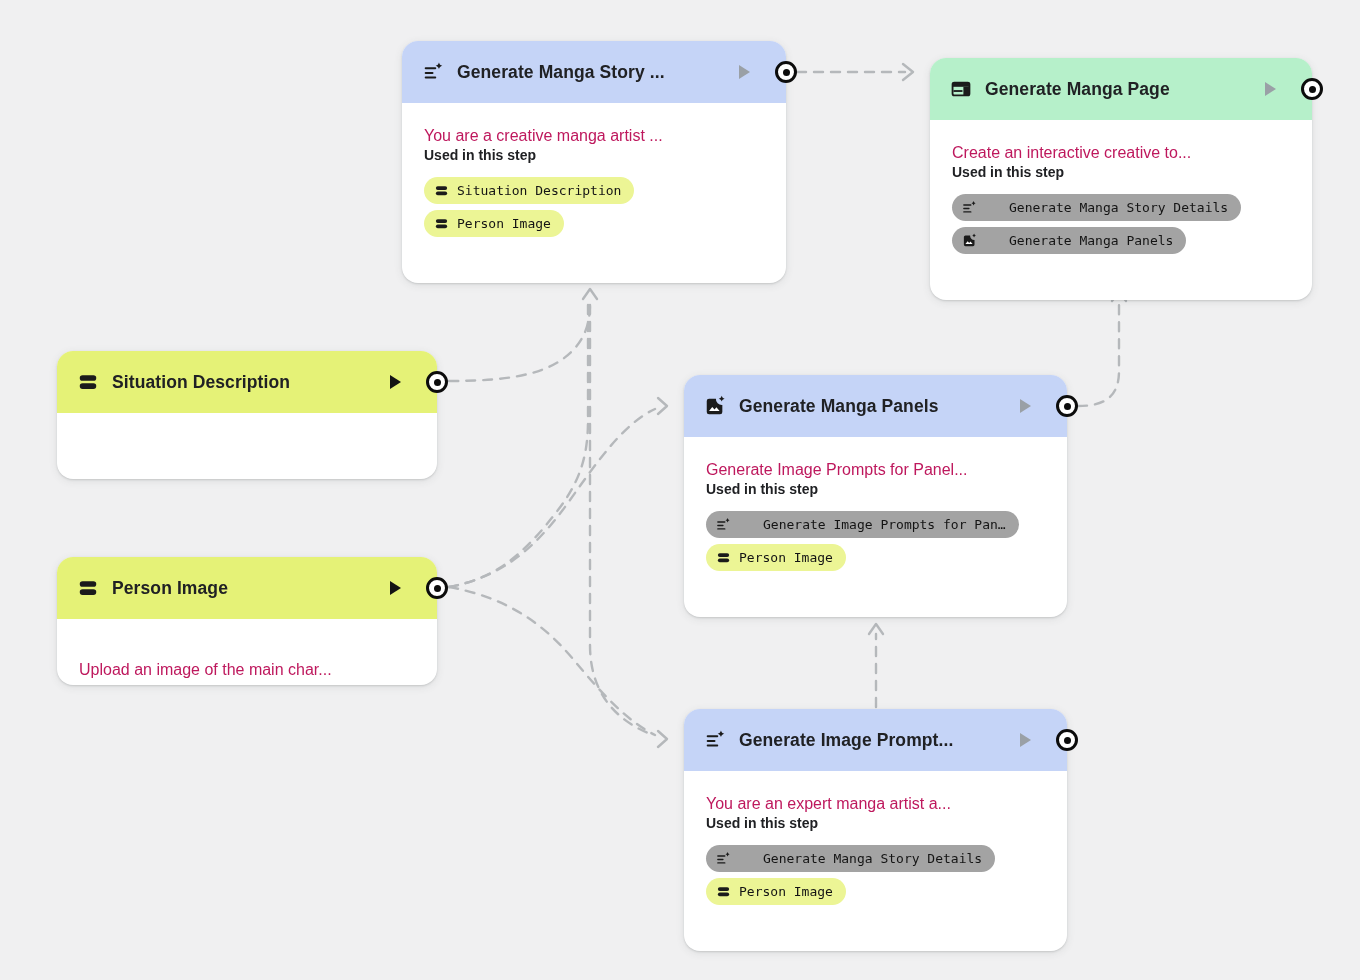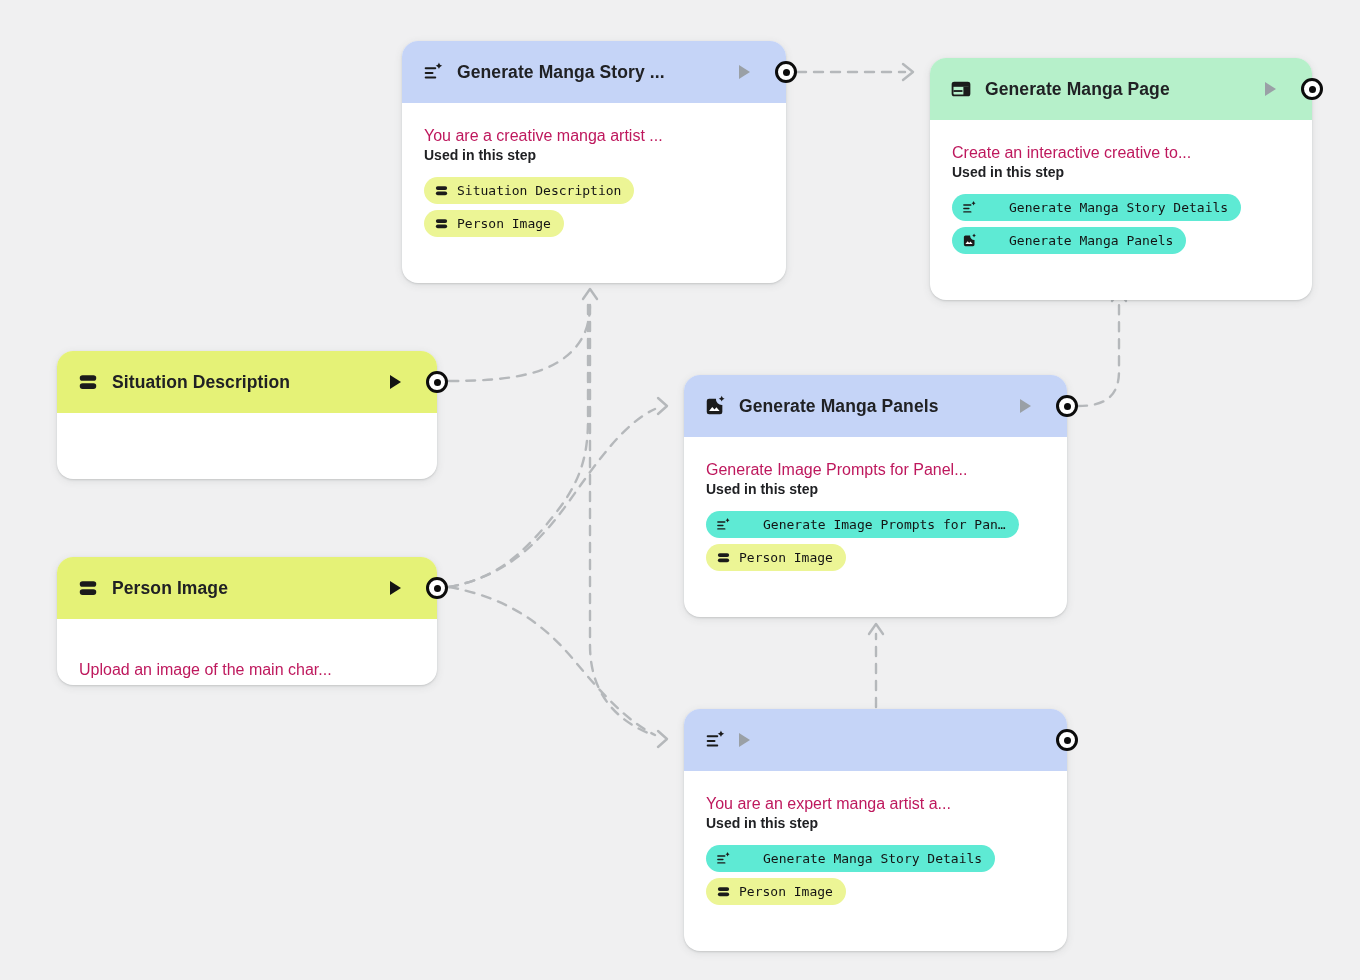--- a/index.html
+++ b/index.html
@@ -48,21 +48,21 @@
   .card-body{padding:16px 22px 18px;box-sizing:border-box;}
   .body-text{font-size:16px;color:#be185d;margin:7px 0 0;line-height:1.3;}
   .used-label{font-size:14px;font-weight:700;color:#202124;}
   .chips{display:flex;flex-direction:column;align-items:flex-start;gap:6px;margin-top:14px;}
   .chip{
     display:inline-flex;align-items:center;gap:8px;height:27px;
     padding:0 13px 0 10px;border-radius:14px;cursor:pointer;
     font-family:"DejaVu Sans Mono", monospace;font-size:13px;color:#141414;white-space:nowrap;
   }
   .chip-yellow{background:#ecf595;}
-  .chip-blue{background:#5eead4;gap:32px;}
+  .chip-blue{background:#a3a3a3;gap:32px;}
   .cicon{width:15px;height:15px;flex:0 0 auto;display:flex;align-items:center;justify-content:center;}
 
   .input-body{padding:20px 22px;box-sizing:border-box;}
 </style>
 </head>
 <body>
 
 <svg id="edges" width="1360" height="980" viewBox="0 0 1360 980">
 
   <path class="dash" d="M797 72 H905"></path>
@@ -264,20 +264,21 @@
     <span class="hicon">
       <svg width="22" height="22" viewBox="0 0 24 24">
         <g stroke="#1b1b1b" stroke-width="2.1" stroke-linecap="round">
           <path d="M4 8h10.5"></path>
             <path d="M4 13h7.5"></path>
             <path d="M4 18h10.5"></path>
         </g>
         <path fill="#1b1b1b" d="M18.5 1.5 C19.2 3.6 20 4.4 22.1 5.1 C20 5.8 19.2 6.6 18.5 8.7 C17.8 6.6 17 5.8 14.9 5.1 C17 4.4 17.8 3.6 18.5 1.5 Z"></path>
       </svg>
     </span>
+    <span class="title">Generate Image Prompt...</span>
     <span class="play"></span>
     <span class="port">
         <span class="port-dot"></span>
       </span>
   </div>
   <div class="card-body">
     <div class="body-text">You are an expert manga artist a...</div>
     <div class="used-label">Used in this step</div>
     <div class="chips">
       <span class="chip chip-blue">

